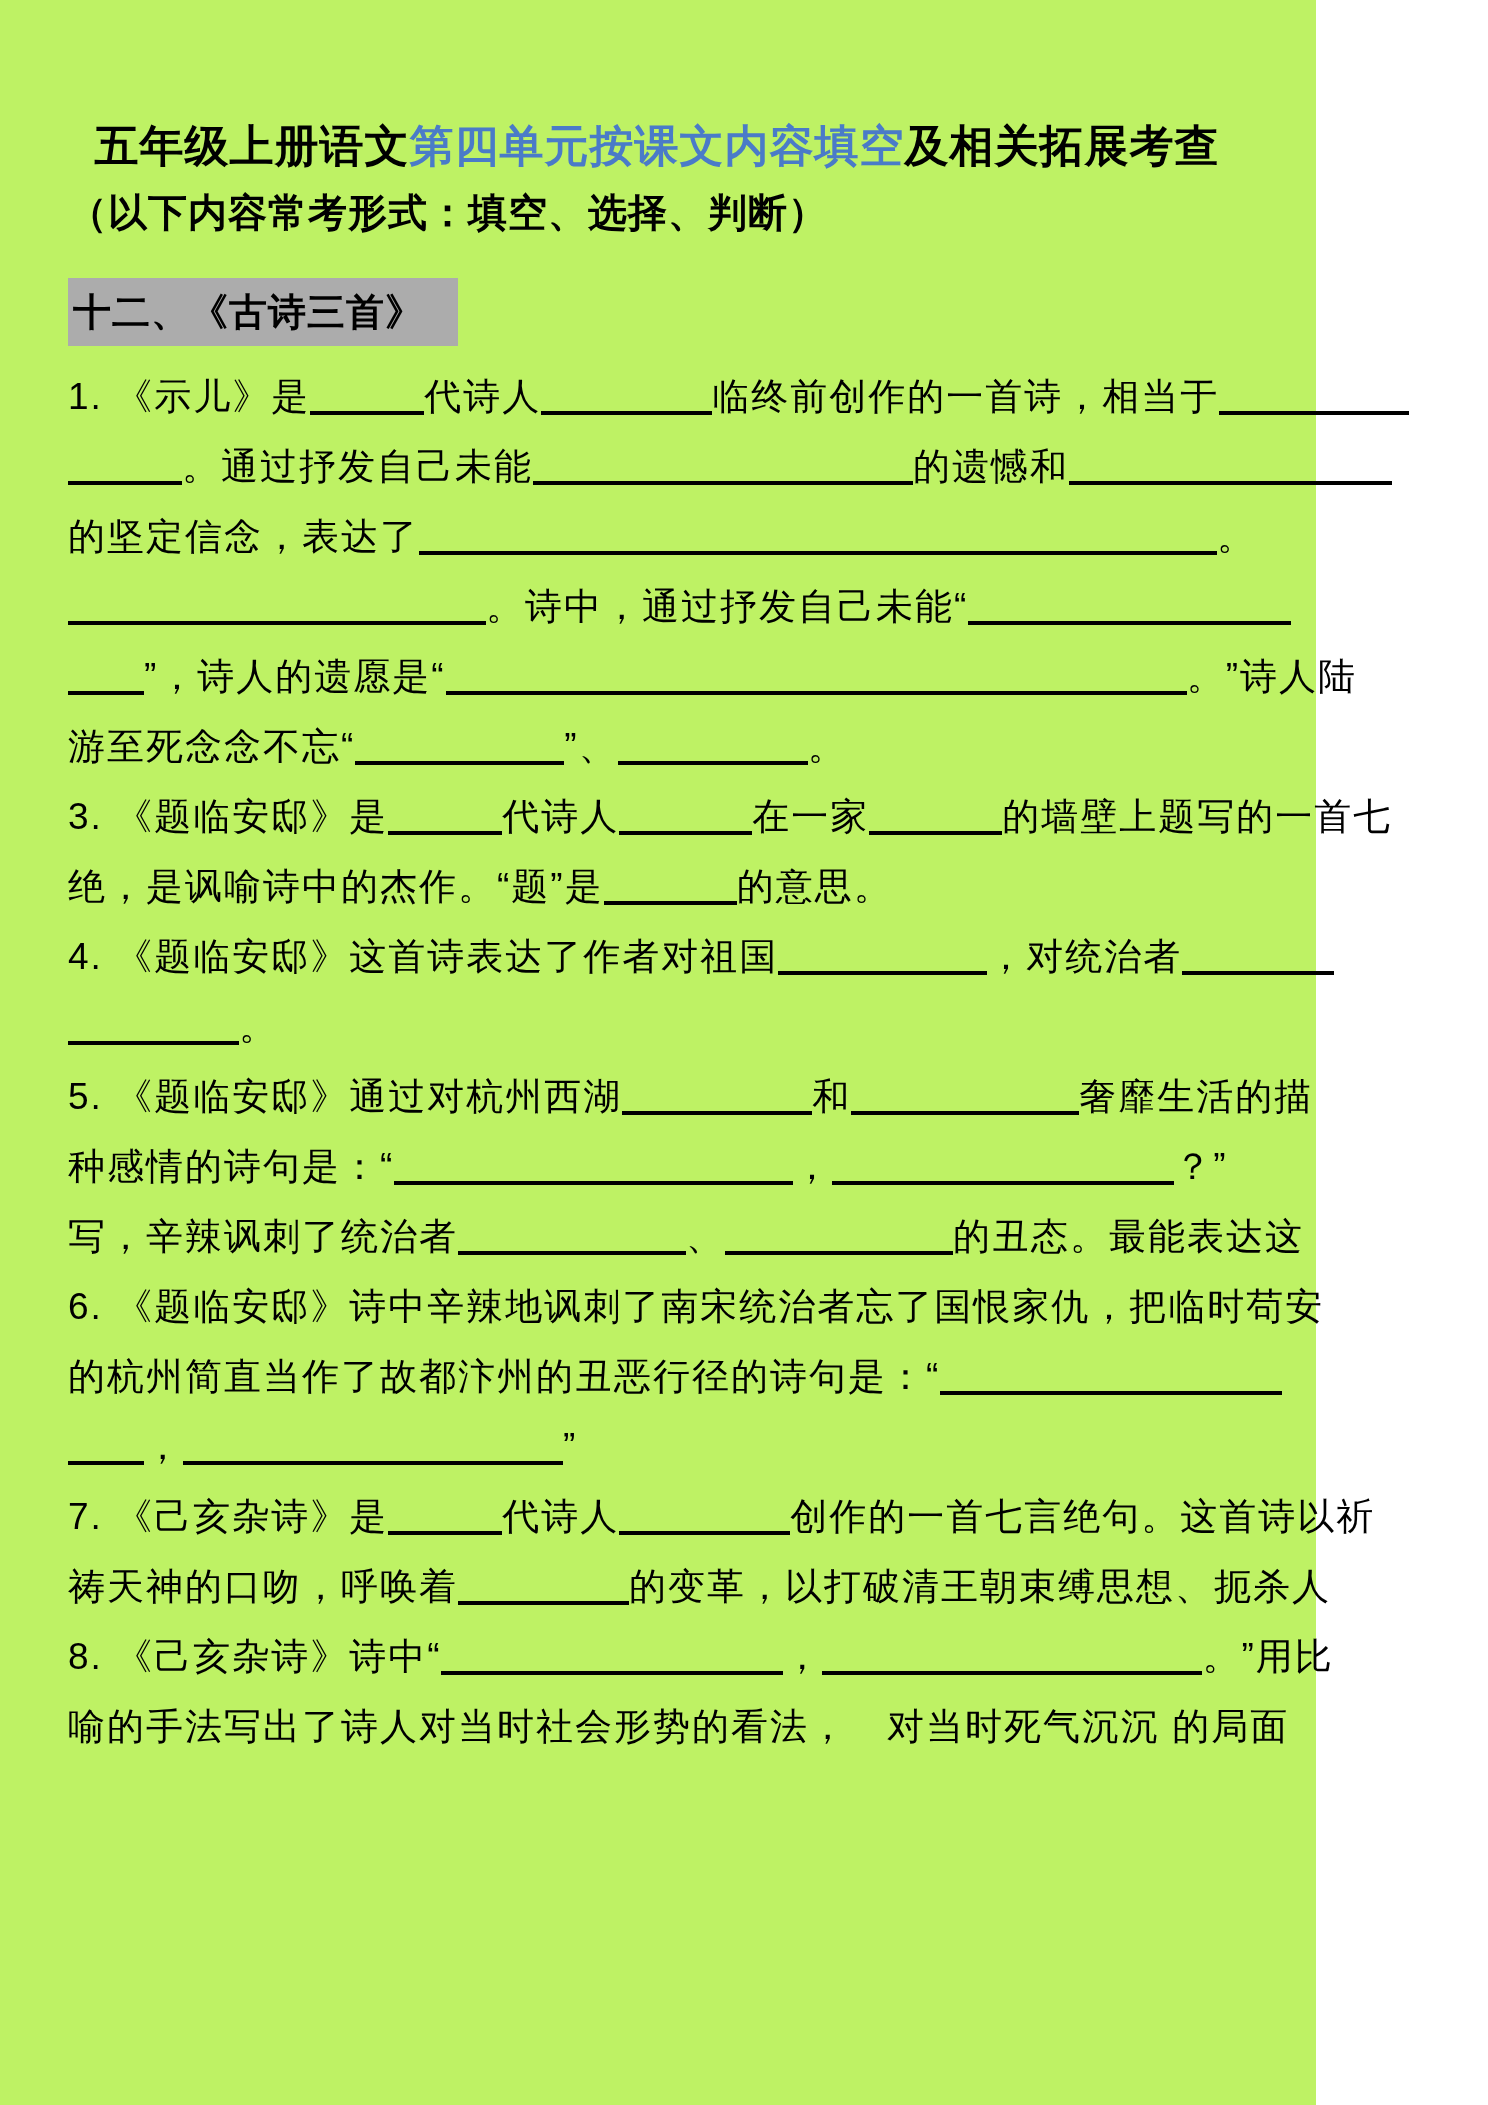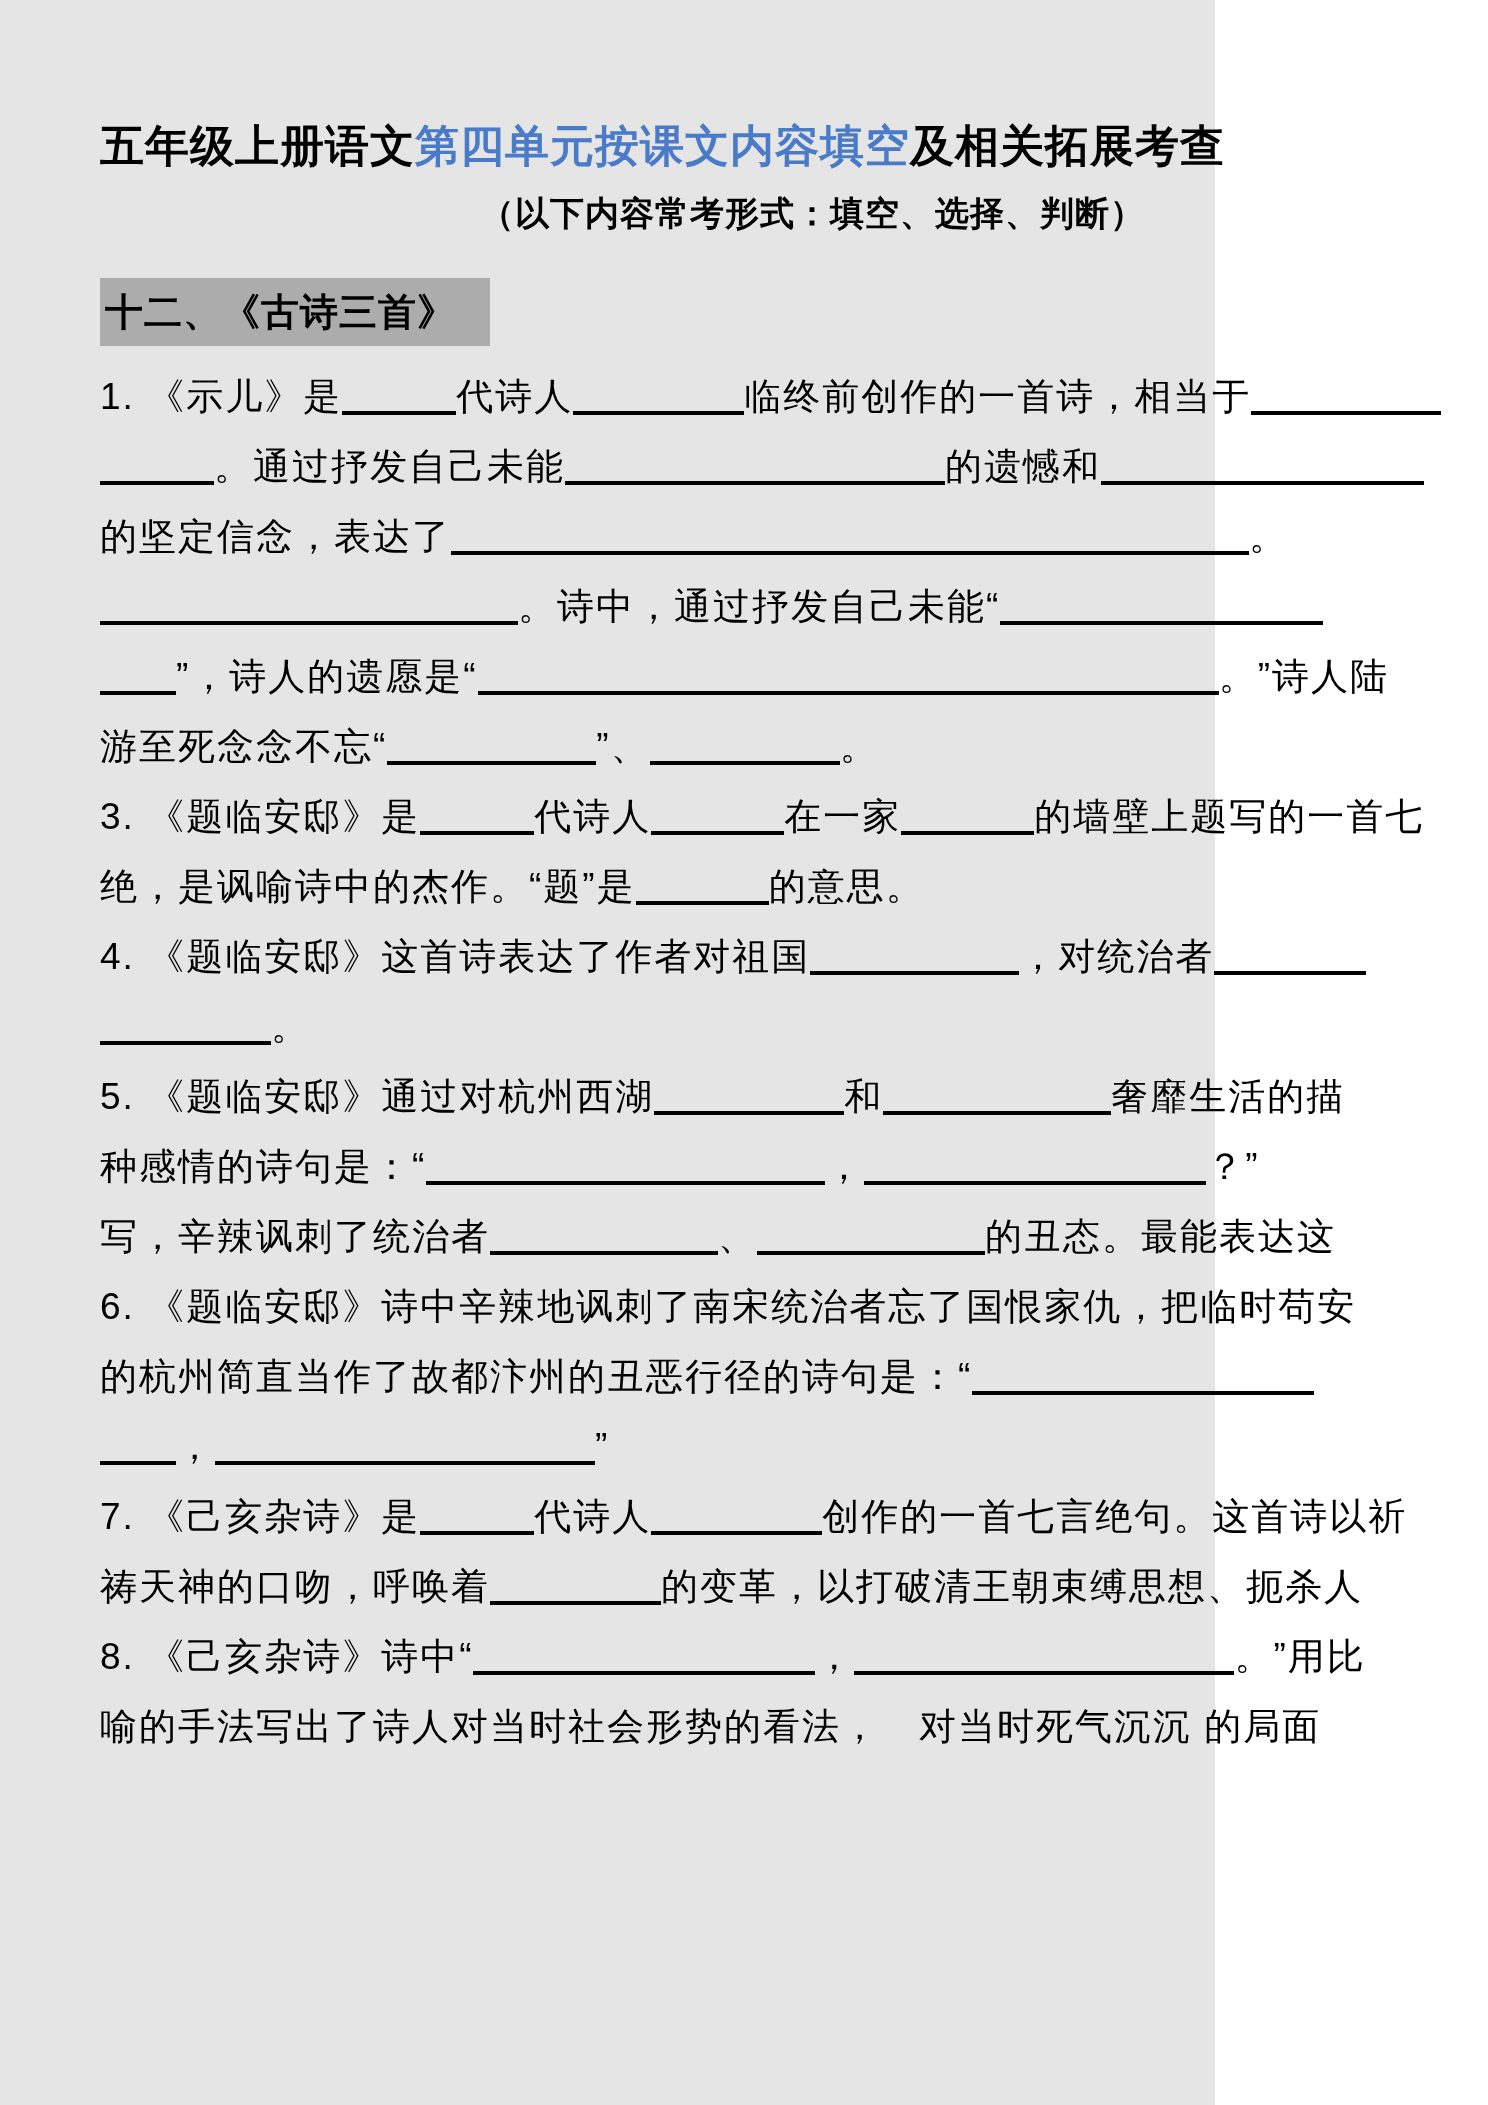--- a/index.html
+++ b/index.html
@@ -6,40 +6,40 @@
   body {
     width: 1488px;
     height: 2105px;
     background: #FFFFFF;
     font-family: "Liberation Sans", "DejaVu Sans", sans-serif;
     color: #000000;
     overflow: hidden;
   }
   .page {
     position: relative;
-    width: 1215px;
+    width: 1316px;
     height: 2105px;
     box-sizing: border-box;
-    padding: 118px 70px 0 100px;
-    background: #e5e5e5;
+    padding: 118px 70px 0 68px;
+    background: #bef264;
   }
   .title {
     margin: 0;
     text-align: center;
     font-size: 44px;
     font-weight: 900;
     letter-spacing: 1px;
     line-height: 56px;
     white-space: nowrap;
   }
   .title .accent { color: #4A7BC8; }
   .subtitle {
     margin-top: 18px;
-    text-align: right;
-    font-size: 34px;
+    text-align: left;
+    font-size: 39px;
     font-weight: 700;
     letter-spacing: 1px;
     line-height: 42px;
   }
   .section-heading {
     display: inline-block;
     margin-top: 44px;
     background: #ACACAC;
     font-size: 38px;
     font-weight: 700;

